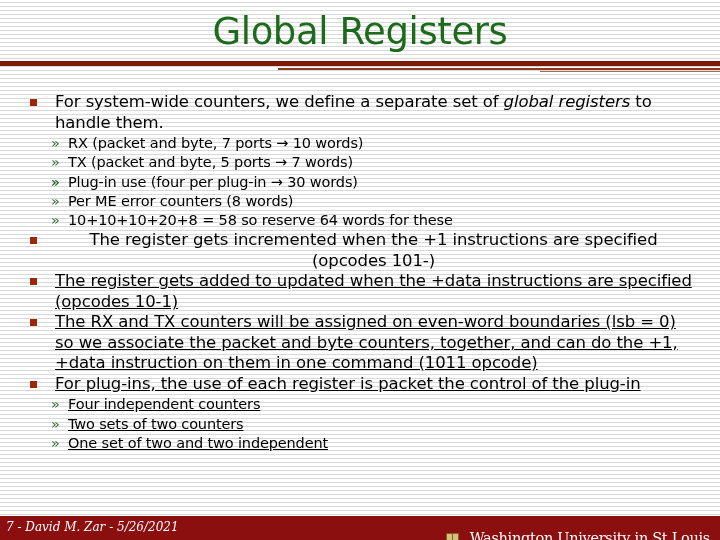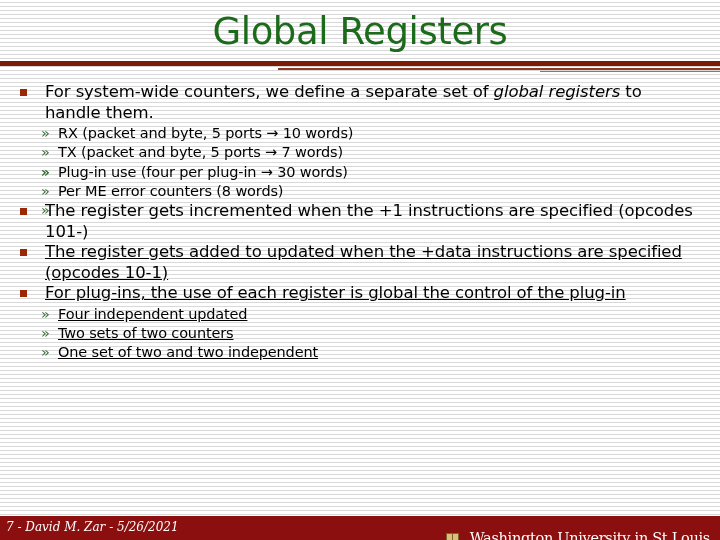--- a/index.html
+++ b/index.html
@@ -81,21 +81,21 @@
     position: absolute;
     top: 74px;
     left: 0;
     width: 720px;
     height: 434px;
   }
 
   ul.lvl1 {
     list-style: none;
     margin: 0;
-    padding: 8px;
+    padding: 18px;
   }
 
   li.bullet1 {
     position: relative;
     padding-left: 29px;
     margin: 0 10px 0 8px;
     font-family: "DejaVu Sans", sans-serif;
     font-size: 16.5px;
     line-height: 20.5px;
     color: #000000;
@@ -129,21 +129,21 @@
     position: absolute;
     left: 0px;
     top: 0px;
     color: #2f6b2f;
     font-size: 14.5px;
     line-height: 19.3px;
   }
 
   .italic { font-style: italic; }
 
-  .gap-top-a { margin-top: 3px; }
+  .gap-top-a { margin-top: 3px; text-align: center; }
   .gap-top-b { margin-top: 2px; text-decoration: underline; }
   .gap-sub   { margin-top: 3px; }
 
   
   #footer-bar {
     position: absolute;
     left: 0;
     top: 516px;
     width: 720px;
     height: 24px;
@@ -222,61 +222,66 @@
 
   <div id="body-area">
     <ul class="lvl1">
 
       <li class="bullet1">
         <span class="sq"></span>
         <span><span>For system-wide counters, we define a separate set of </span><span class="italic">global registers</span><span> to handle them.</span></span>
         <ul class="lvl2">
           <li class="bullet2">
             <span class="chev">»</span>
-            <span>RX (packet and byte, 5 ports → 10 words)</span>
+            <span>RX (packet and byte, 7 ports → 10 words)</span>
           </li>
           <li class="bullet2">
             <span class="chev">»</span>
             <span>TX (packet and byte, 5 ports → 7 words)</span>
           </li>
           <li class="bullet2">
             <span class="chev">»</span>
           </li>
           <li class="bullet2">
             <span class="chev">»</span>
             <span>Plug-in use (four per plug-in → 30 words)</span>
           </li>
           <li class="bullet2">
             <span class="chev">»</span>
             <span>Per ME error counters (8 words)</span>
           </li>
           <li class="bullet2">
             <span class="chev">»</span>
+            <span>10+10+10+20+8 = 58 so reserve 64 words for these</span>
           </li>
         </ul>
       </li>
 
       <li class="bullet1 gap-top-a">
         <span class="sq"></span>
         <span>The register gets incremented when the +1 instructions are specified (opcodes 101-)</span>
       </li>
 
       <li class="bullet1 gap-top-b">
         <span class="sq"></span>
         <span>The register gets added to updated when the +data instructions are specified (opcodes 10-1)</span>
       </li>
 
-
       <li class="bullet1 gap-top-b">
         <span class="sq"></span>
-        <span>For plug-ins, the use of each register is global the control of the plug-in</span>
+        <span>The RX and TX counters will be assigned on even-word boundaries (lsb = 0) so we associate the packet and byte counters, together, and can do the +1, +data instruction on them in one command (1011 opcode)</span>
+      </li>
+
+      <li class="bullet1 gap-top-b">
+        <span class="sq"></span>
+        <span>For plug-ins, the use of each register is packet the control of the plug-in</span>
         <ul class="lvl2 gap-sub">
           <li class="bullet2">
             <span class="chev">»</span>
-            <span>Four independent updated</span>
+            <span>Four independent counters</span>
           </li>
           <li class="bullet2">
             <span class="chev">»</span>
             <span>Two sets of two counters</span>
           </li>
           <li class="bullet2">
             <span class="chev">»</span>
             <span>One set of two and two independent</span>
           </li>
         </ul>

